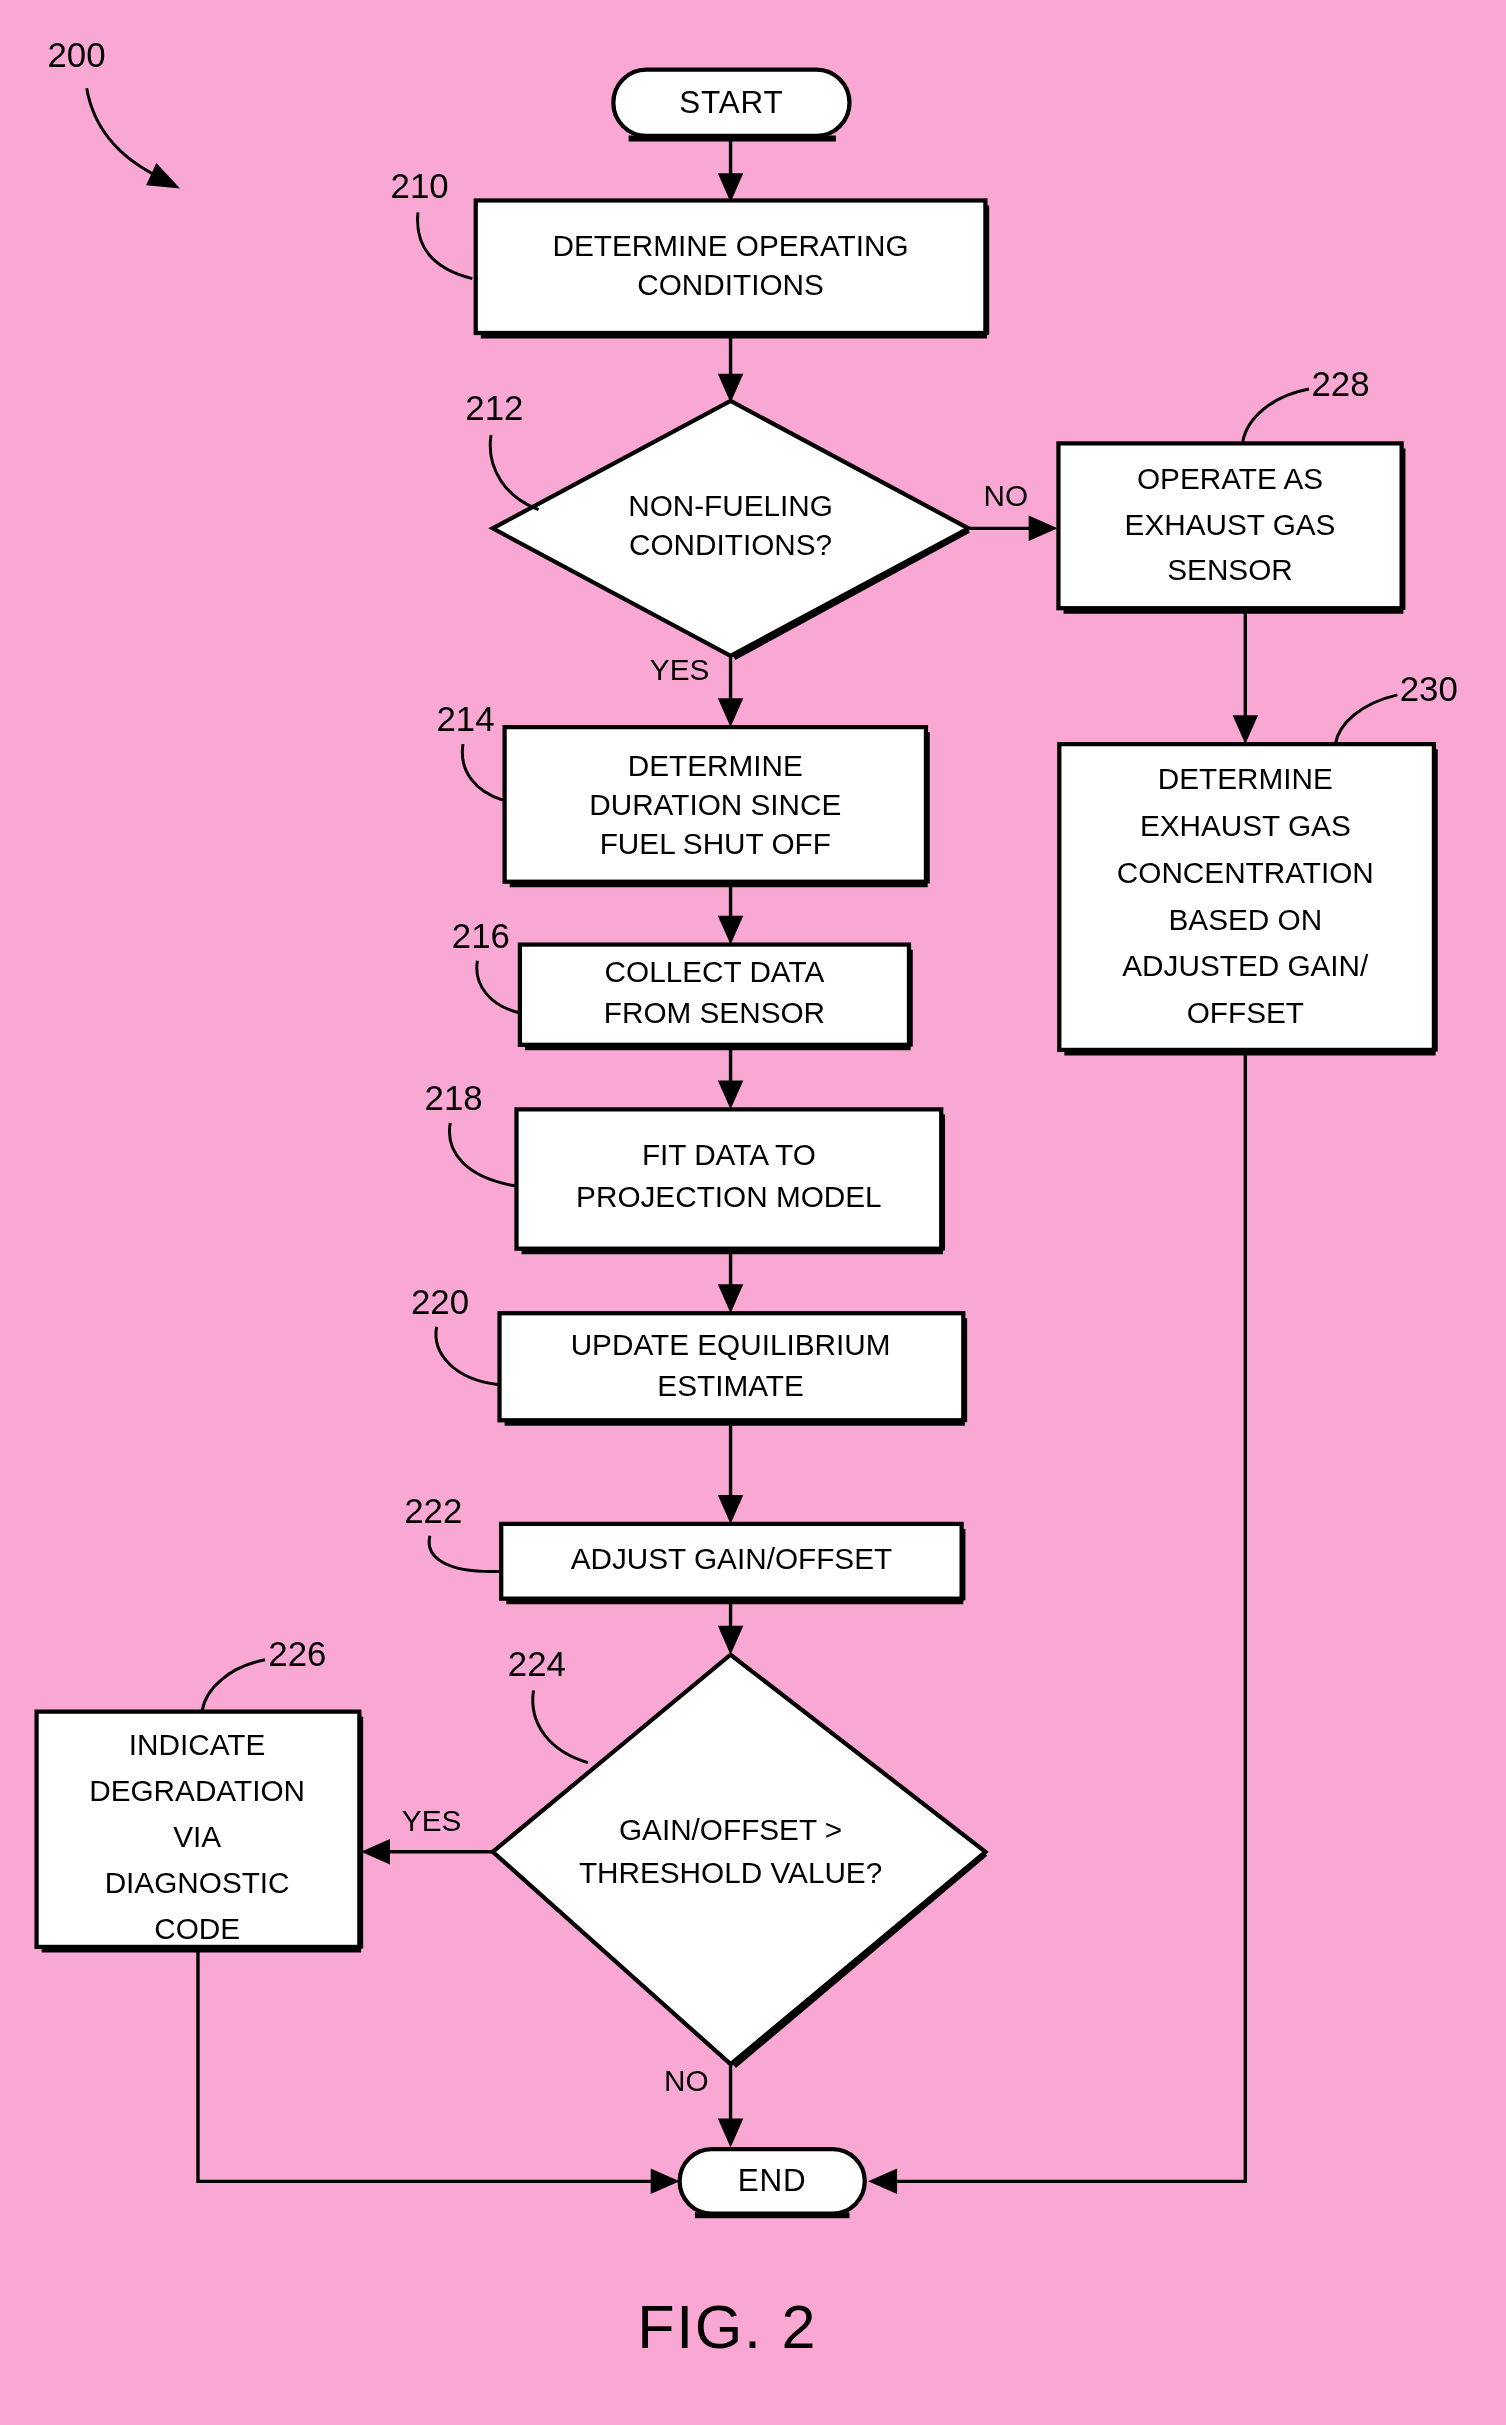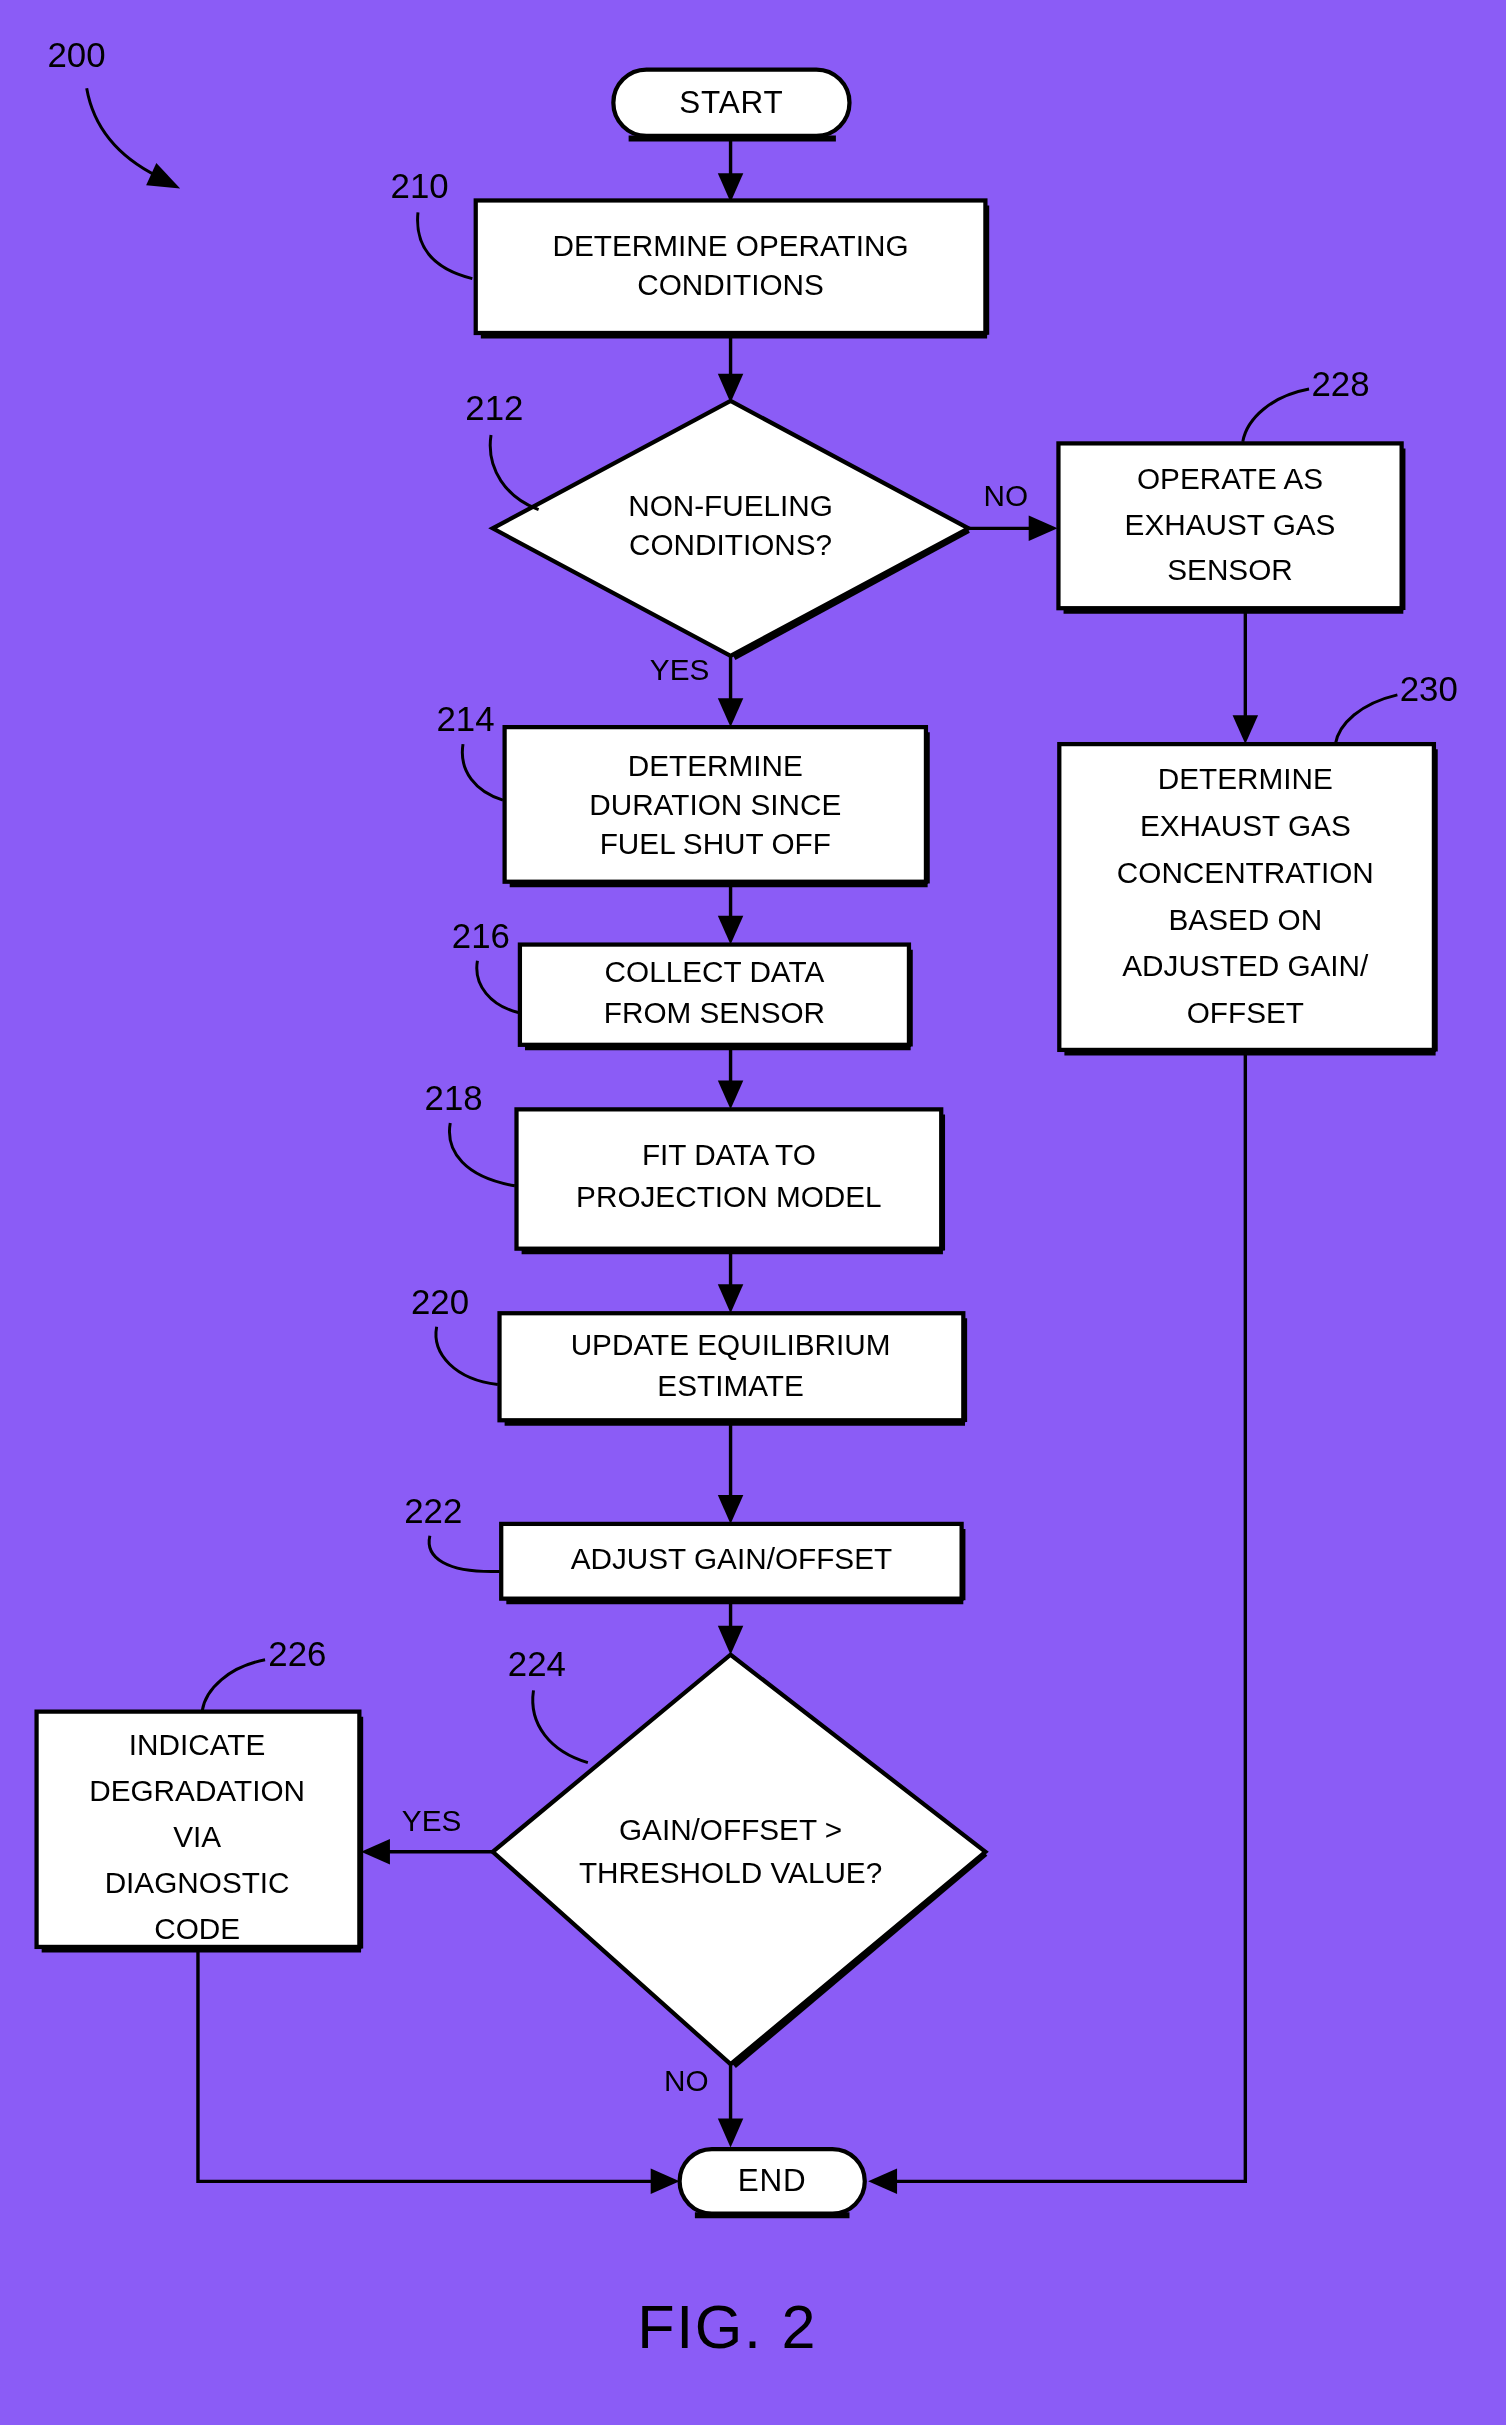--- a/index.html
+++ b/index.html
@@ -7,21 +7,21 @@
     padding: 0;
     background: #ffffff;
   }
   body {
     font-family: "Liberation Sans", sans-serif;
   }
   #figure-root {
     position: relative;
     width: 1507px;
     height: 2426px;
-    background: #8b5cf6;
+    background: #f9a8d4;
     overflow: hidden;
   }
   svg#flowchart {
     display: block;
     width: 1507px;
     height: 2426px;
   }
   .node-shape {
     fill: #ffffff;
     stroke: #000000;

